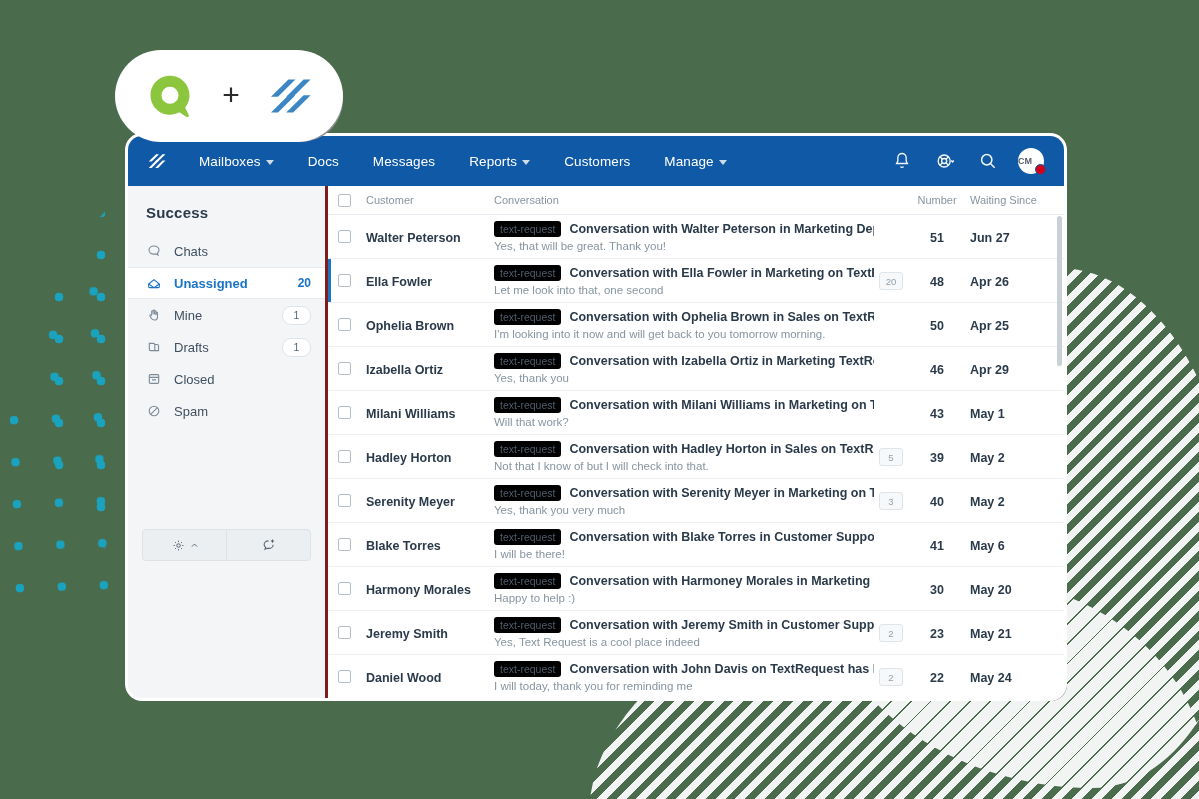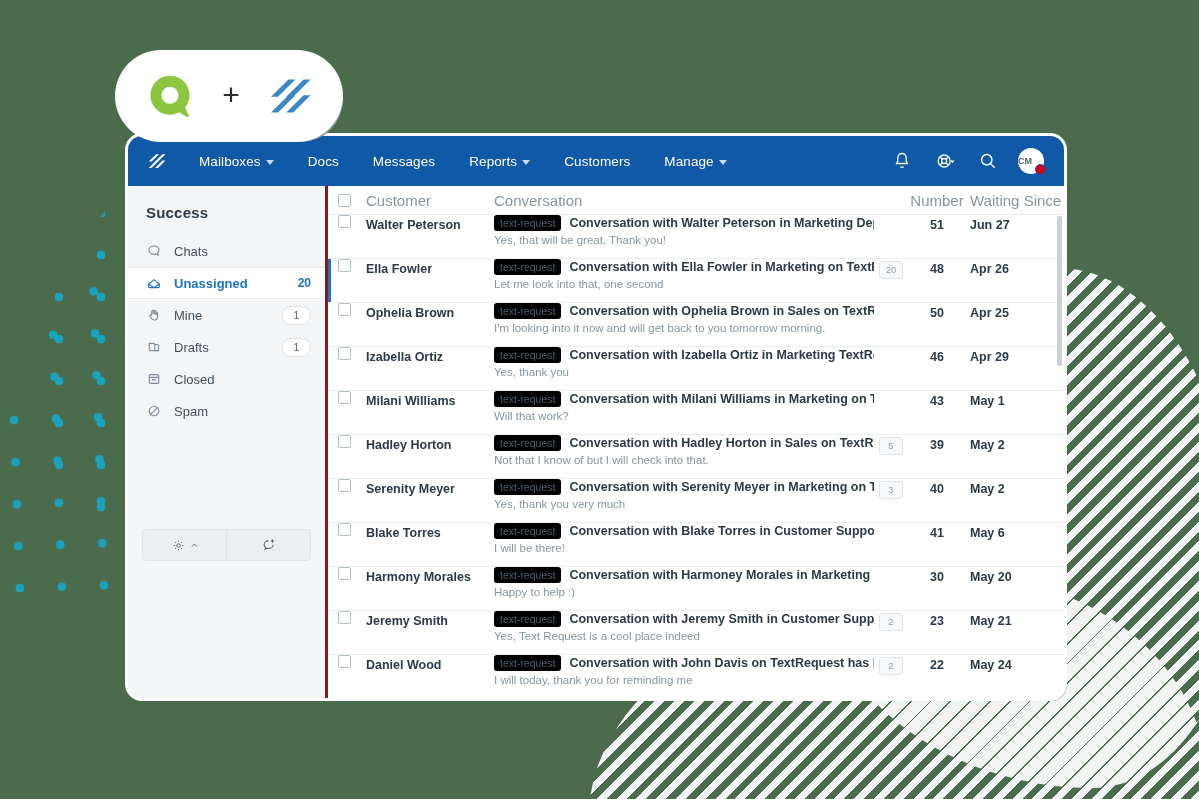--- a/index.html
+++ b/index.html
@@ -147,34 +147,34 @@
     flex:1;display:flex;align-items:center;justify-content:center;gap:4px;
     cursor:pointer;color:#56636f;
   }
   .sf-btn+.sf-btn{border-left:1px solid #dde2e7;}
 
   
   .tablewrap{flex:1;background:#fff;position:relative;overflow:hidden;}
   .thead{
     display:flex;align-items:center;height:28px;
     border-bottom:1px solid #e6eaee;
-    font-size:15px;color:#8795a1;padding-left:10px;
+    font-size:11px;color:#8795a1;padding-left:10px;
   }
   .ck{
     width:11px;height:11px;border:1.3px solid #b4bec7;border-radius:2px;
     flex:none;cursor:pointer;background:#fff;
   }
   .col-cust{width:128px;flex:none;padding-left:15px;}
   .col-conv{flex:1;min-width:0;}
   .col-badge{width:34px;flex:none;text-align:center;}
   .col-num{width:58px;flex:none;text-align:center;}
   .col-wait{width:94px;flex:none;padding-left:4px;}
 
   .trow{
-    display:flex;height:43px;
+    display:flex;align-items:center;height:43px;
     border-bottom:1px solid #eceff2;padding-left:10px;
     cursor:pointer;position:relative;
   }
   .trow.sel::before{
     content:"";position:absolute;left:0;top:0;bottom:0;width:3px;background:#1a73c4;
   }
   .cust-name{font-size:12.5px;font-weight:bold;color:#2b3a4a;white-space:nowrap;}
   .conv-top{display:flex;align-items:center;gap:8px;white-space:nowrap;overflow:hidden;}
   .tag{
     background:#000000;color:#4f5d6b;font-size:10.5px;

